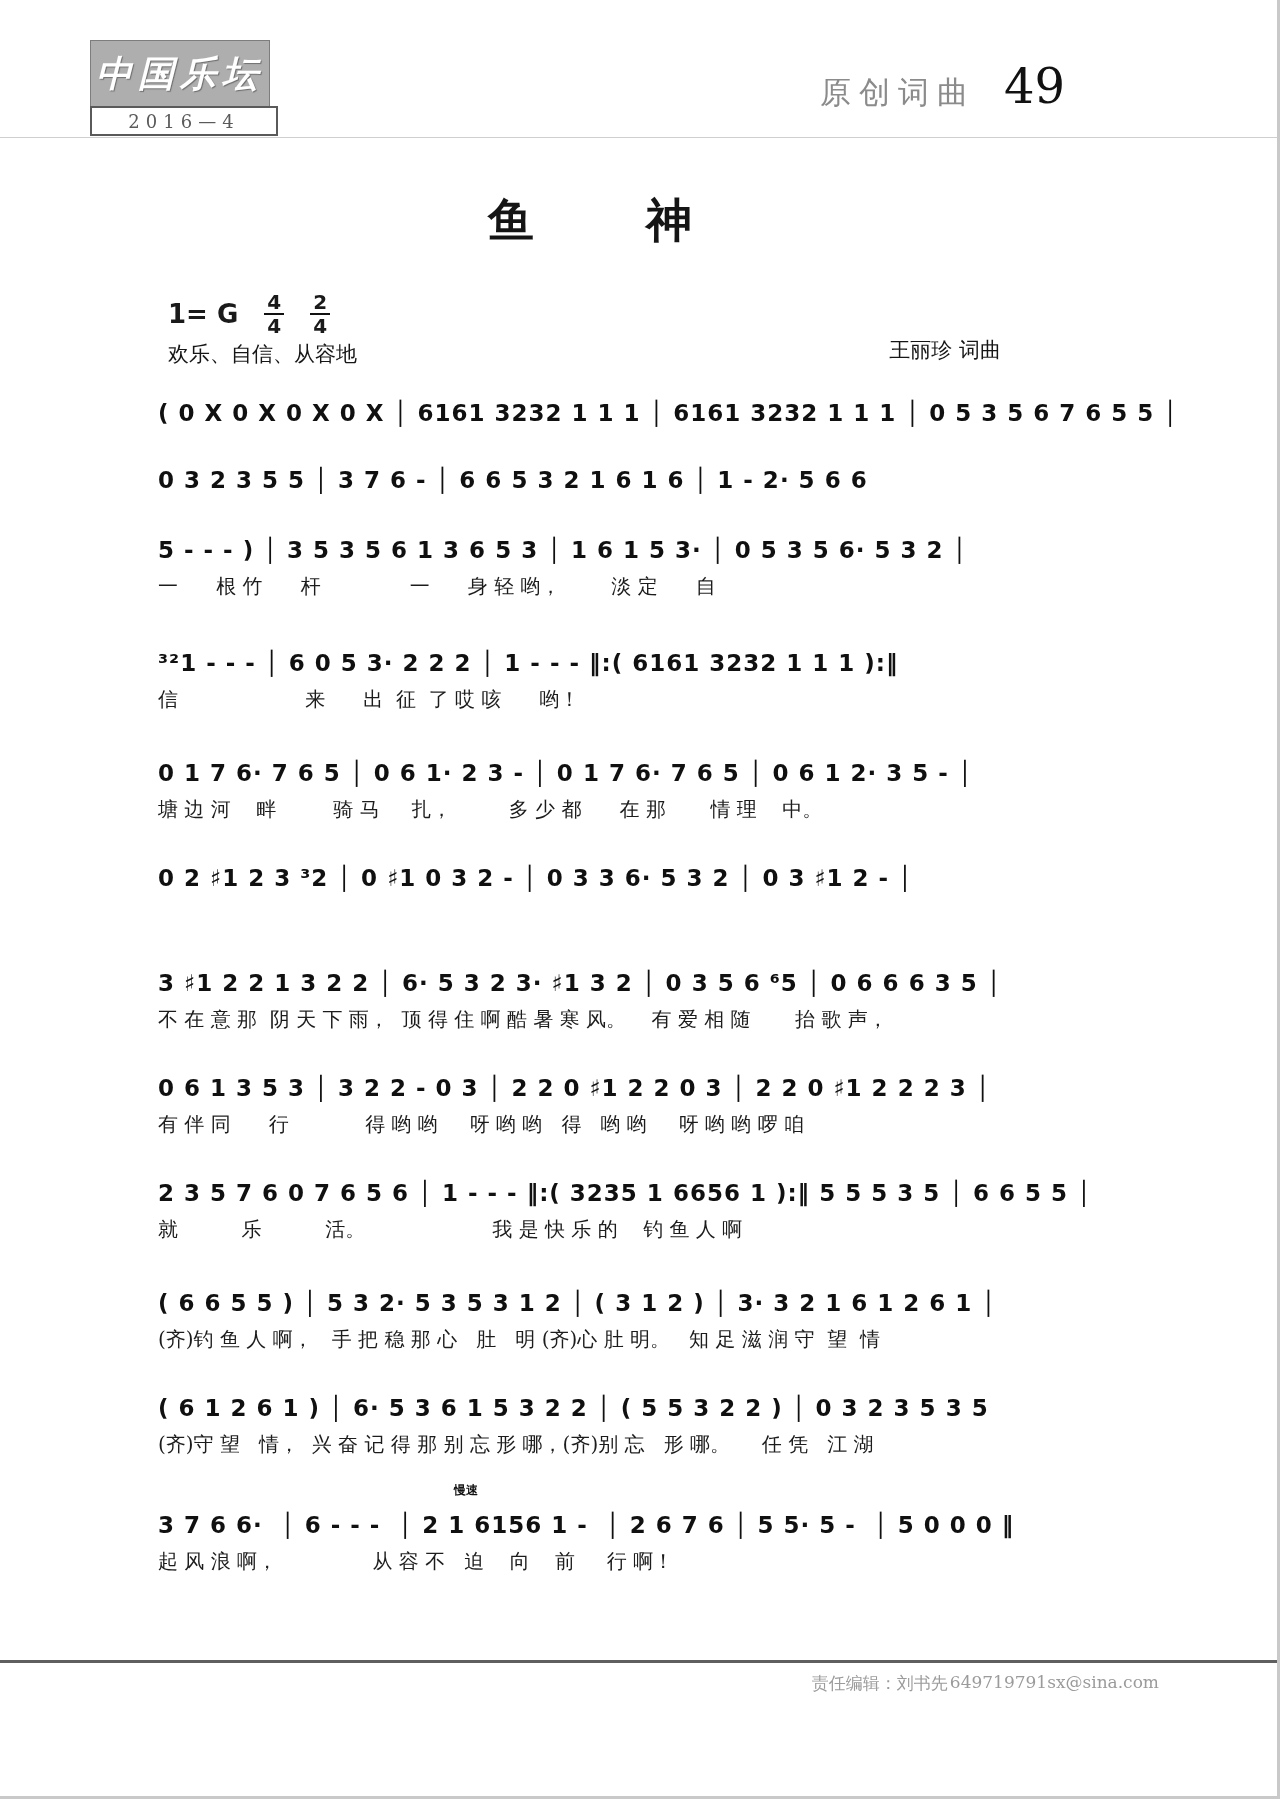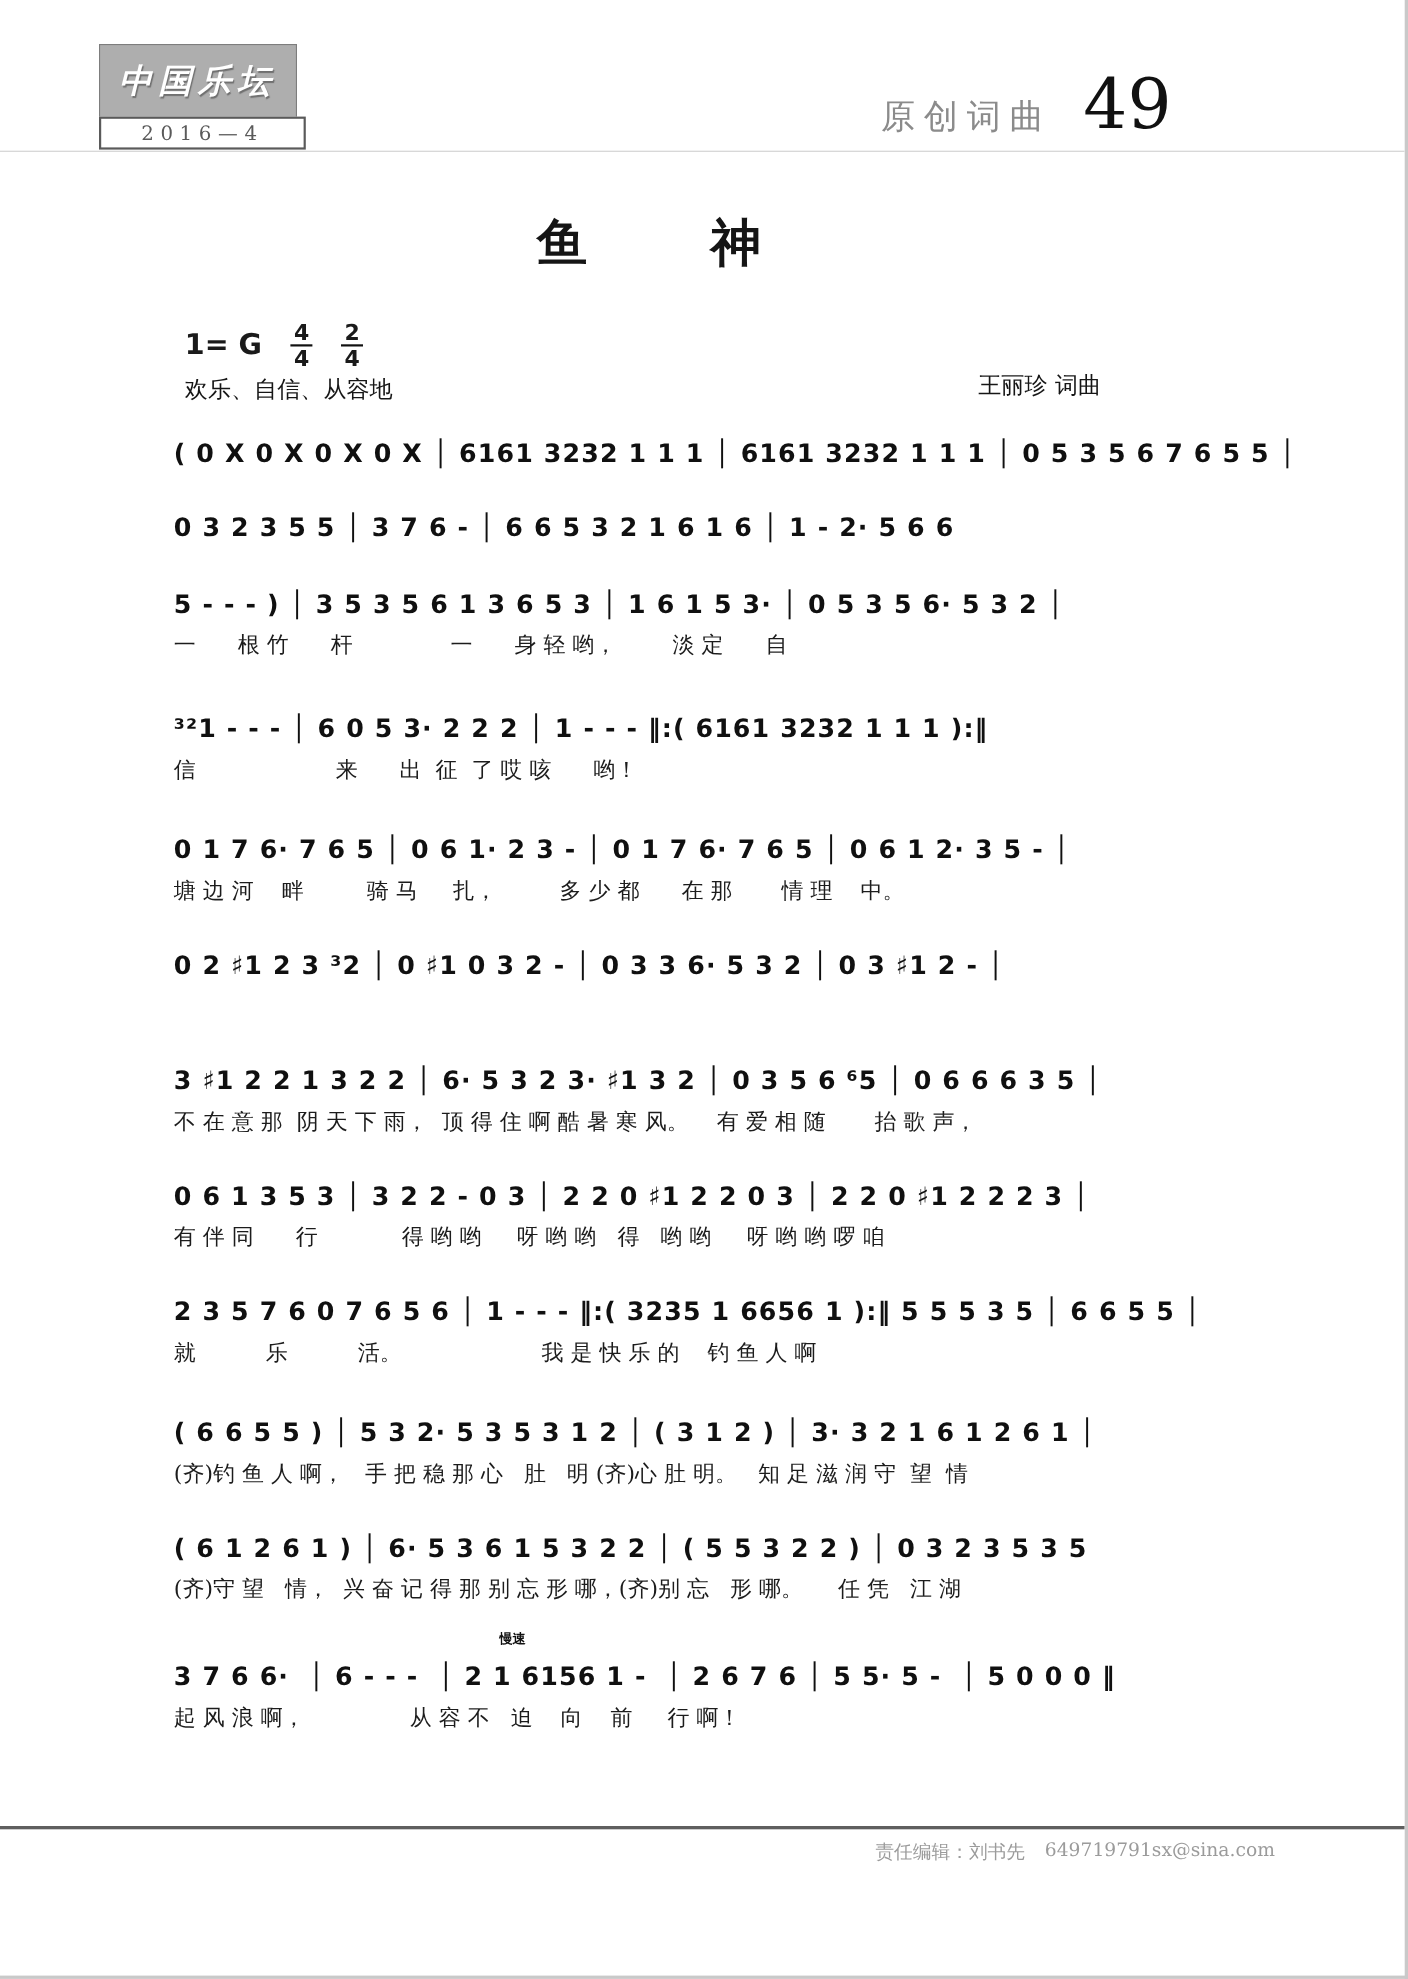--- a/index.html
+++ b/index.html
@@ -11,35 +11,35 @@
     box-sizing:border-box;
   }
   
   .logo-box {
     position:absolute; left:90px; top:40px; width:178px; height:66px;
     background:#aeaeae; border:1px solid #7d7d7d;
     display:flex; align-items:center; justify-content:center;
   }
   .logo-text {
     color:#ffffff; font-family:"DejaVu Serif", serif; font-weight:bold;
-    font-size:30px; letter-spacing:6px; font-style:italic;
+    font-size:36px; letter-spacing:6px; font-style:italic;
     text-shadow:1px 1px 1px #6f6f6f;
   }
   .issue-box {
     position:absolute; left:90px; top:106px; width:188px; height:30px;
     border:2px solid #5a5a5a; box-sizing:border-box; background:#fff;
     display:flex; align-items:center; justify-content:center;
   }
   .issue-text { color:#5a5a5a; font-size:18px; letter-spacing:6px; font-family:"DejaVu Serif", serif; }
   .header-right {
     position:absolute; right:212px; top:58px;
     display:flex; align-items:baseline; gap:28px;
   }
   .category { color:#8b8b8b; font-size:31px; letter-spacing:8px; font-family:"DejaVu Serif", serif; }
-  .page-number { color:#111; font-size:63px; font-family:"DejaVu Serif", serif; }
+  .page-number { color:#111; font-size:48px; font-family:"DejaVu Serif", serif; }
   .header-rule { position:absolute; left:0; top:137px; width:100%; height:1px; background:#cfcfcf; }
 
   
   .song-title {
     position:absolute; left:90px; top:190px; width:1000px; text-align:center;
     font-size:46px; font-weight:bold; white-space:pre; word-spacing:40px;
     font-family:"DejaVu Sans", sans-serif; color:#151515;
   }
   .song-subtitle {
     position:absolute; left:90px; top:262px; width:1000px; text-align:center;
@@ -67,21 +67,21 @@
     color:#1c1c1c; font-family:"DejaVu Serif", serif;
   }
   .tempo-mark {
     position:absolute; left:296px; top:-30px; font-size:12px; font-weight:bold; color:#111;
   }
 
   
   .footer-rule { position:absolute; left:0; top:1660px; width:100%; height:3px; background:#5f5f5f; }
   .footer-text {
     position:absolute; right:118px; top:1672px; font-size:17px; color:#9b9b9b;
-    display:flex; gap:18px; font-family:"DejaVu Serif", serif;
+    display:flex; gap:2px; font-family:"DejaVu Serif", serif;
   }
 </style>
 </head>
 <body>
 
 <div class="page">
 
   <div class="logo-box">
     <span class="logo-text">中国乐坛</span>
   </div>

